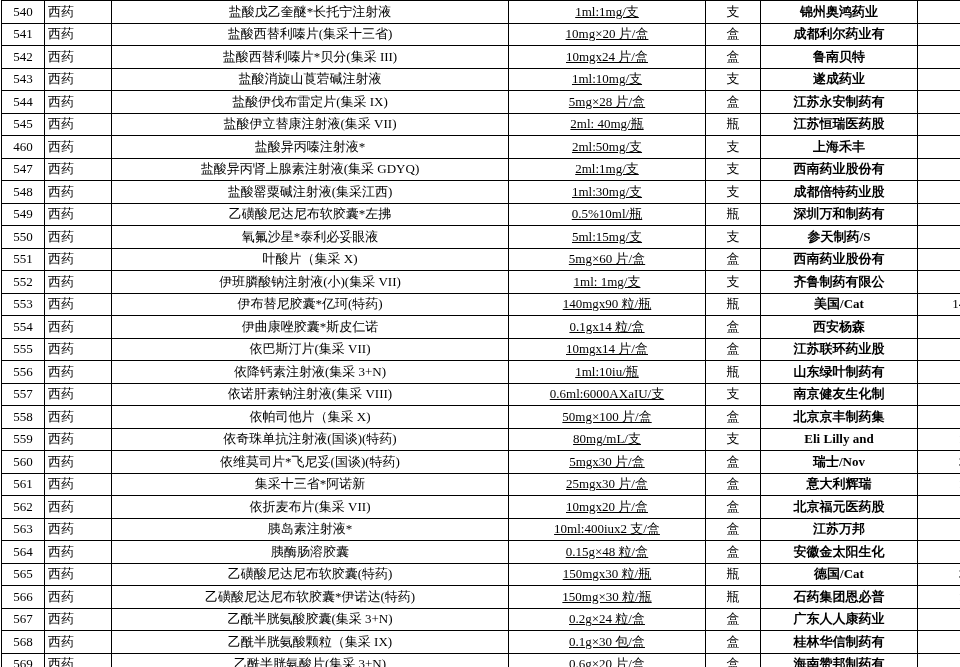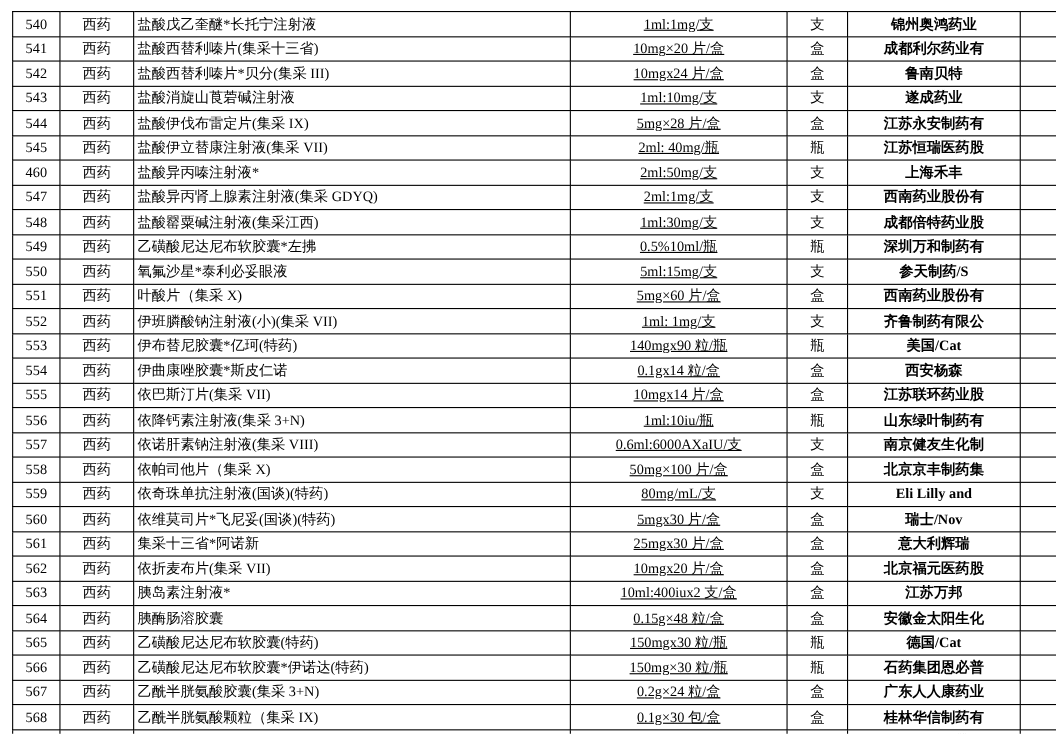--- a/index.html
+++ b/index.html
@@ -11,40 +11,40 @@
     width: 960px;
     height: 667px;
     font-family: "Liberation Serif", "DejaVu Serif", serif;
     color: #000000;
     overflow: hidden;
   }
   .sheet {
     width: 960px;
     height: 667px;
     box-sizing: border-box;
-    padding: 10px;
+    padding: 0;
   }
   table.drug-table {
     border-collapse: collapse;
     width: 958px;
     margin: 0 1px;
     table-layout: fixed;
   }
   table.drug-table td {
     border: 1px solid #000000;
     height: 21.5px;
     padding: 0 3px;
     font-size: 13px;
     line-height: 20px;
     white-space: nowrap;
     overflow: hidden;
   }
   .c-idx   { width: 36px;  text-align: center; }
-  .c-cat   { width: 60px;  text-align: center; }
-  .c-name  { width: 390px; text-align: left; }
+  .c-cat   { width: 60px;  text-align: left; }
+  .c-name  { width: 390px; text-align: center; }
   .c-spec  { width: 190px; text-align: center; text-decoration: underline; }
   .c-unit  { width: 48px;  text-align: center; }
   .c-maker { width: 150px; text-align: center; font-weight: bold; }
   .c-price { width: 80px;  text-align: right; padding-right: 8px; }
 </style>
 </head>
 <body>
 
 <div class="sheet">
   <table class="drug-table">

